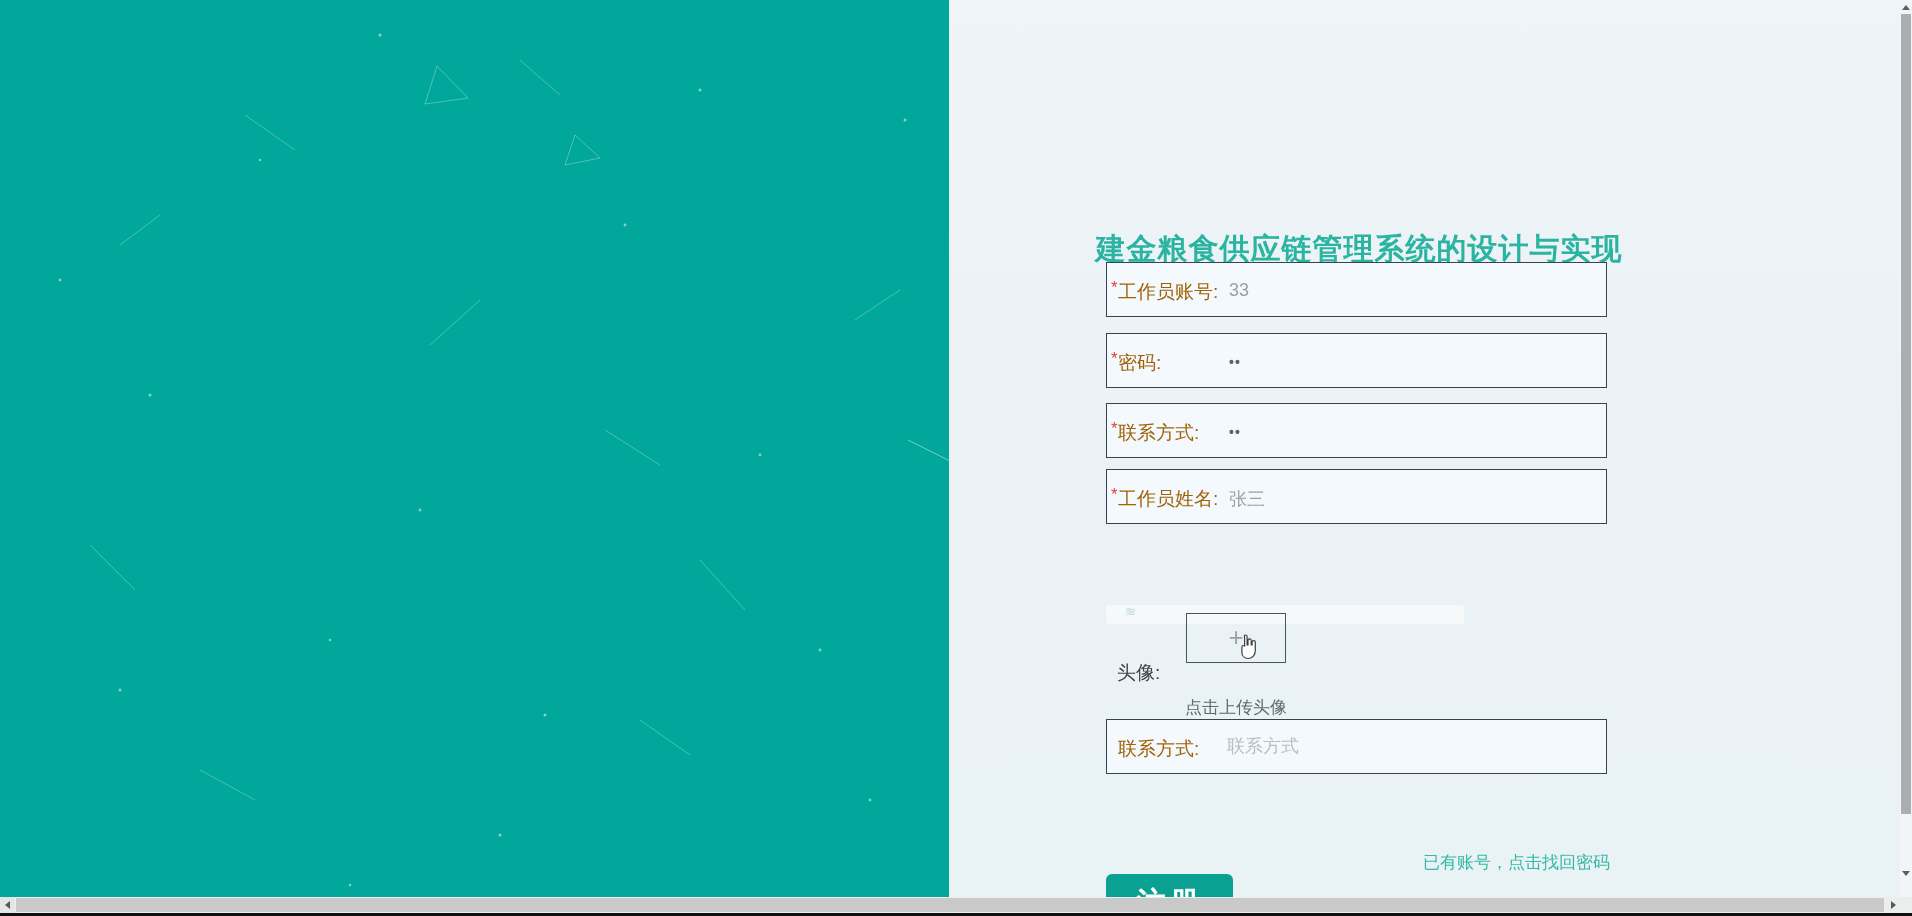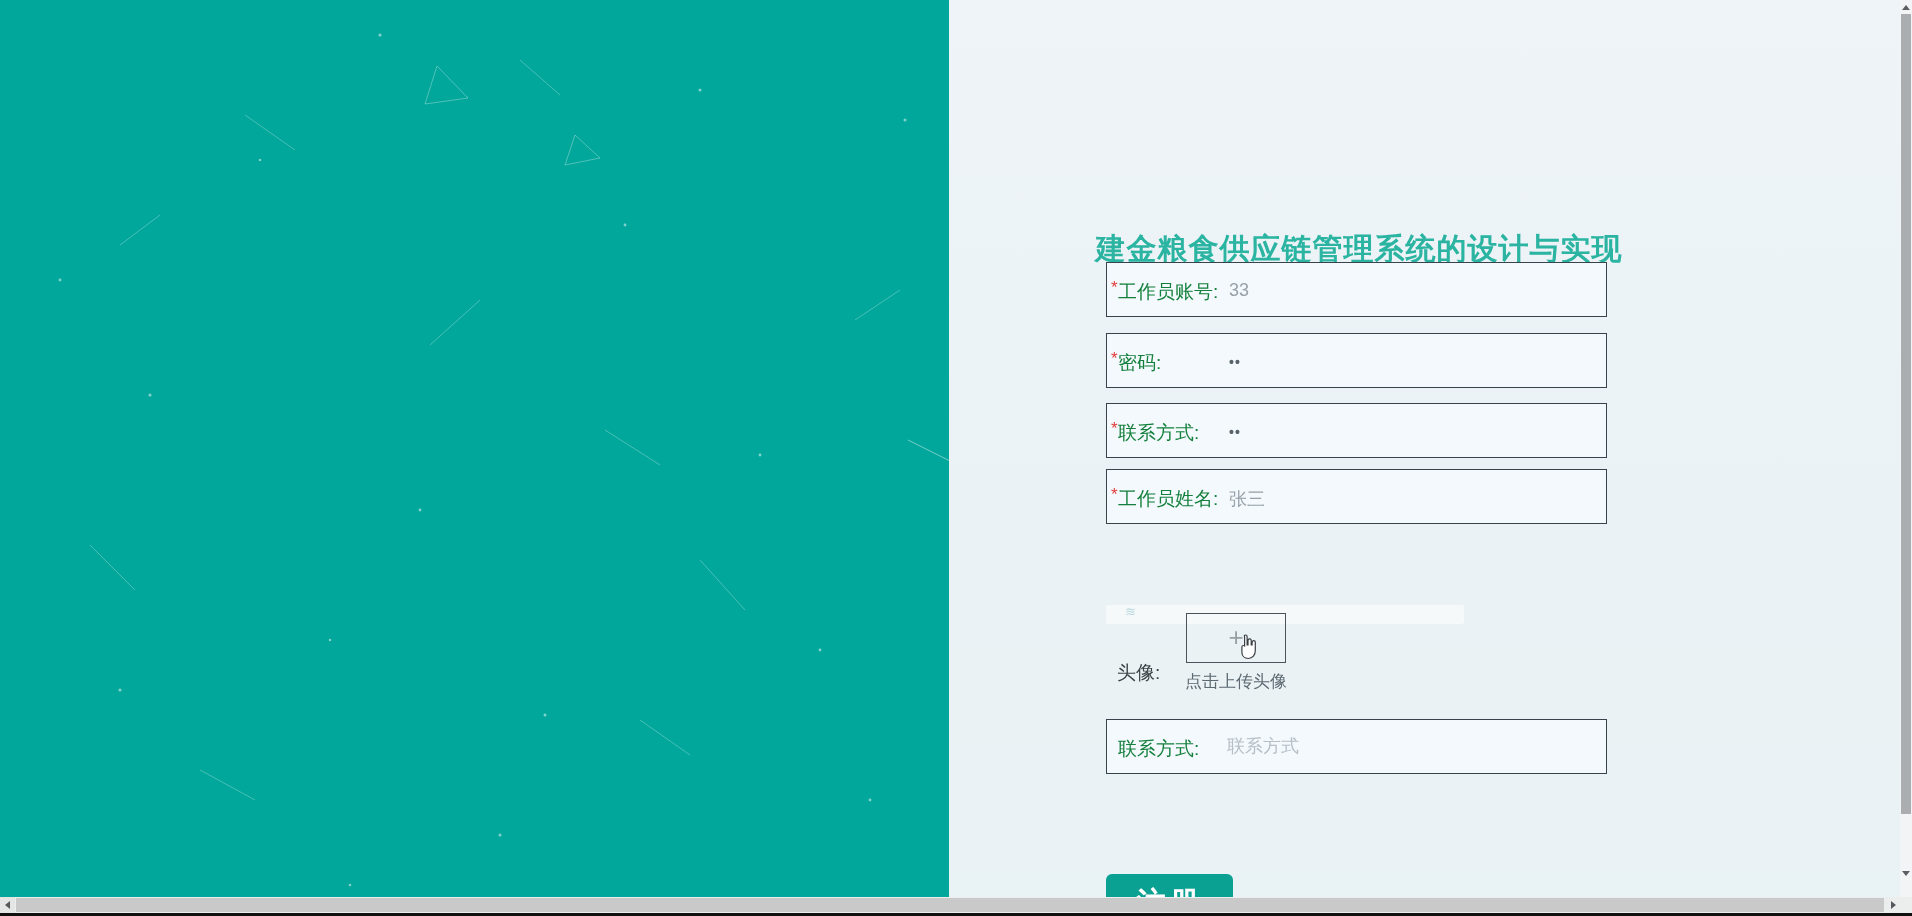--- a/index.html
+++ b/index.html
@@ -13,21 +13,21 @@
   
   .right-panel { position:absolute; left:949px; top:0; width:951px; height:897px;
                  background:linear-gradient(180deg,#eef4f8 0%,#ebf2f5 55%,#e9f2f4 100%); }
 
   .page-title { position:absolute; left:140px; top:216px; width:540px; text-align:center;
                 font-size:30px; font-weight:bold; color:#2ab4a1; letter-spacing:1px;margin-top:13px; }
 
   .form-row { position:absolute; left:157px; width:501px; height:55px;
               background:#f3f9fc; border:1px solid #39434c; }
   .req  { position:absolute; left:4px;  top:15px; color:#e13c39; font-size:17px; }
-  .lbl  { position:absolute; left:11px; top:16px; font-size:19px; color:#15803d; }
+  .lbl  { position:absolute; left:11px; top:16px; font-size:19px; color:#a16207; }
   .val  { position:absolute; left:122px; top:17px; font-size:18px; color:#98a1a9; }
   .val-dots { position:absolute; left:122px; top:20px; font-size:14px; font-weight:bold;
               color:#59636a; letter-spacing:1px; }
   .contact-input { position:absolute; left:120px; top:1px; width:360px; height:51px; border:none;
               background:transparent; outline:none; font-size:18px; color:#98a1a9;
               font-family:Liberation Serif, serif; }
   .contact-input::placeholder { color:#b6bec6; opacity:1; }
 
   .chevron-down { position:absolute; right:16px; top:20px; width:9px; height:9px;
                   border-right:2px solid #ccd6dc; border-bottom:2px solid #ccd6dc;
@@ -36,21 +36,21 @@
   
   .upload-remnant { position:absolute; left:157px; top:605px; width:358px; height:19px;
                     background:rgba(255,255,255,.5); border-radius:2px; }
   .ghost-icon { position:absolute; left:176px; top:604px; font-size:13px; color:rgba(140,190,200,.55); }
   .avatar-label { position:absolute; left:168px; top:628px; font-size:19px; color:#3c4146;margin-top:32px; }
   .upload-box { position:absolute; left:237px; top:613px; width:100px; height:50px;
                 border:1px solid #4a545c; background:transparent; cursor:pointer; }
   .plus-sign { position:absolute; left:0; top:8px; width:100%; text-align:center;
                font-size:26px; font-weight:300; color:#98a0a6; }
   .cursor-hand { position:absolute; left:288px; top:633px; }
-  .upload-hint { position:absolute; left:187px; top:670px; width:200px; text-align:center;
+  .upload-hint { position:absolute; left:187px; top:696px; width:200px; text-align:center;
                  font-size:17px; color:#5d6a72; }
 
   .register-btn { position:absolute; left:157px; top:829px; width:127px; height:59px;
                   background:#0aa092; border:none; border-radius:6px; color:#ffffff;
                   font-size:30px; font-weight:bold; letter-spacing:3px; cursor:pointer;
                   font-family:"Liberation Sans", sans-serif;margin-top:45px; }
   .login-link { position:absolute; left:157px; top:851px; width:504px; text-align:right;
                 font-size:17px; color:#36b8a8; cursor:pointer; }
 
   
@@ -151,20 +151,21 @@
     <path d="M8.5 2c.9 0 1.6.7 1.6 1.6v8.2h.9V7.5c0-.9.7-1.6 1.6-1.6s1.6.7 1.6 1.6v4.3h.9V9.3c0-.9.7-1.6 1.6-1.6s1.6.7 1.6 1.6v8.2c0 4.6-2.7 8-7 8-3.9 0-6.4-2.7-6.4-6.3v-5.1c0-.9.7-1.6 1.6-1.6.4 0 .8.2 1.1.4V3.6C6.9 2.7 7.6 2 8.5 2z" fill="#ffffff" stroke="#3a3f44" stroke-width="1.2"></path>
   </svg>
   <div class="upload-hint">点击上传头像</div>
 
   <div class="form-row" style="top:719px">
     <span class="lbl">联系方式:</span>
     <input class="contact-input" type="text" placeholder="联系方式" style="">
   </div>
 
   <button class="register-btn">注册</button>
+  <div class="login-link">已有账号，点击找回密码</div>
 </div>
 
 <div class="vscroll"></div>
 <div class="vscroll-thumb" style="left:1901px;"></div>
 <div class="scroll-btn btn-up" style="left:1900px;">
     <span class="tri-up"></span>
   </div>
 <div class="scroll-btn btn-down" style="left:1900px;">
     <span class="tri-down"></span>
   </div>

